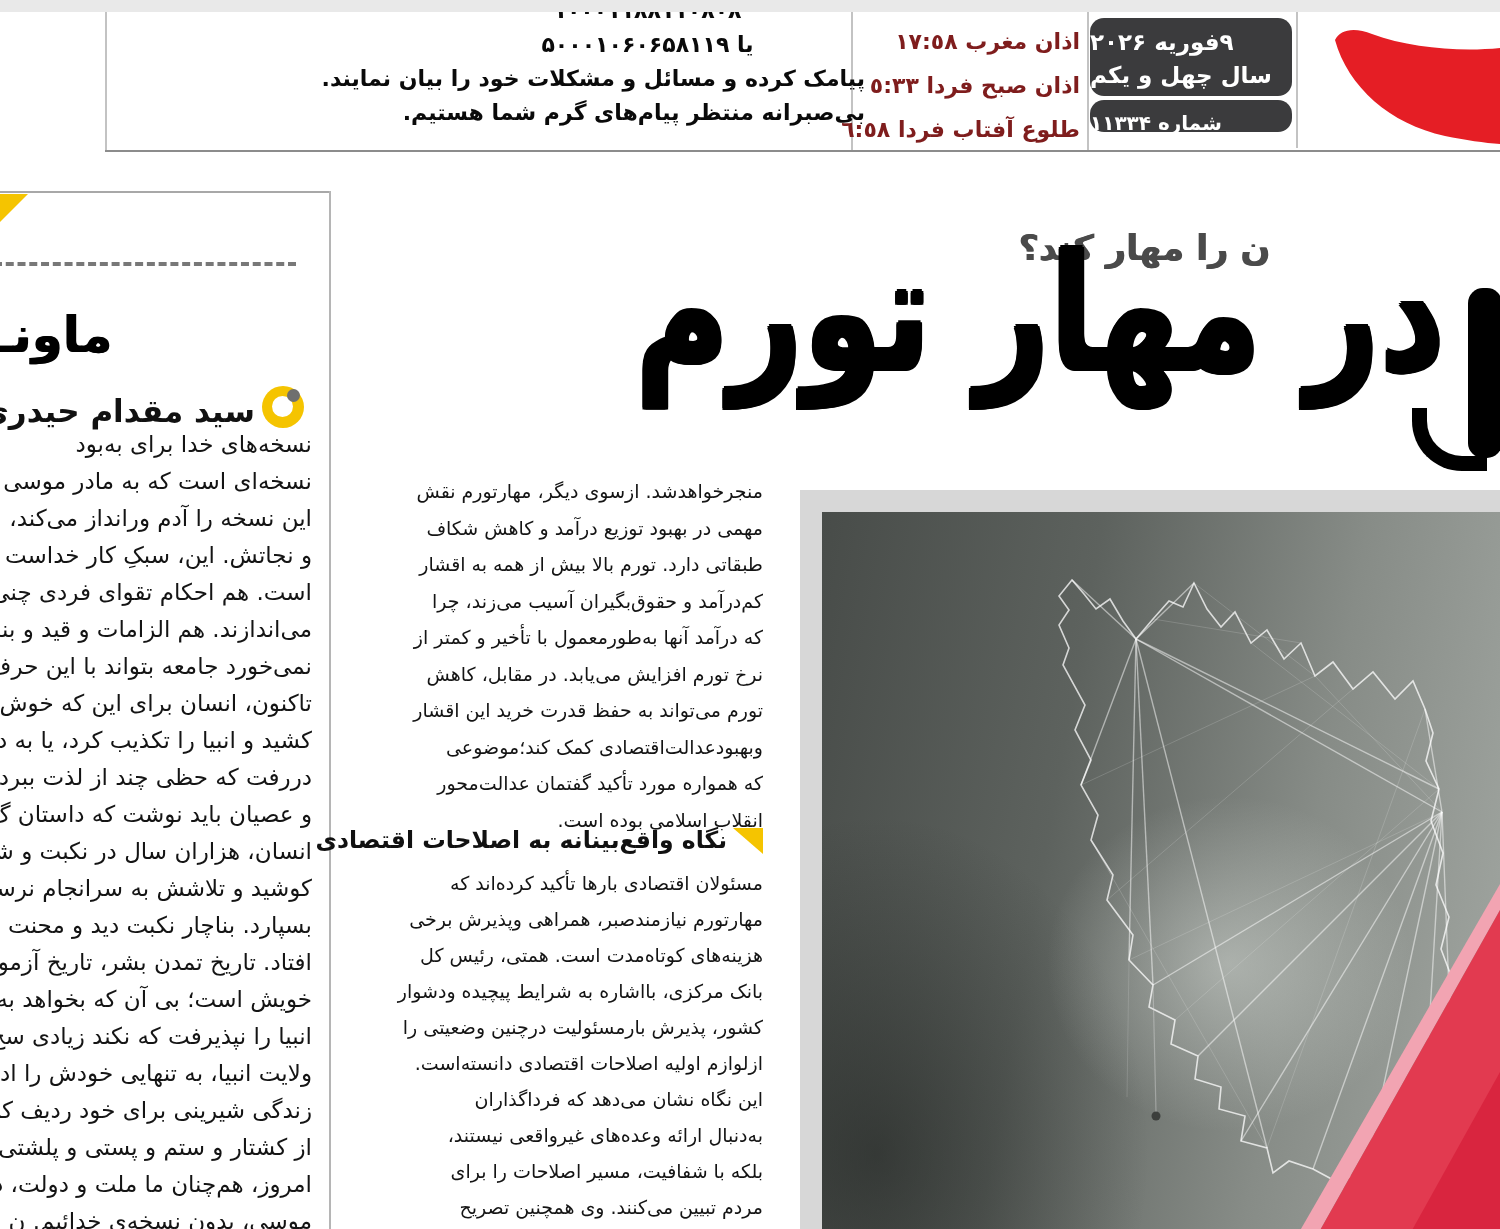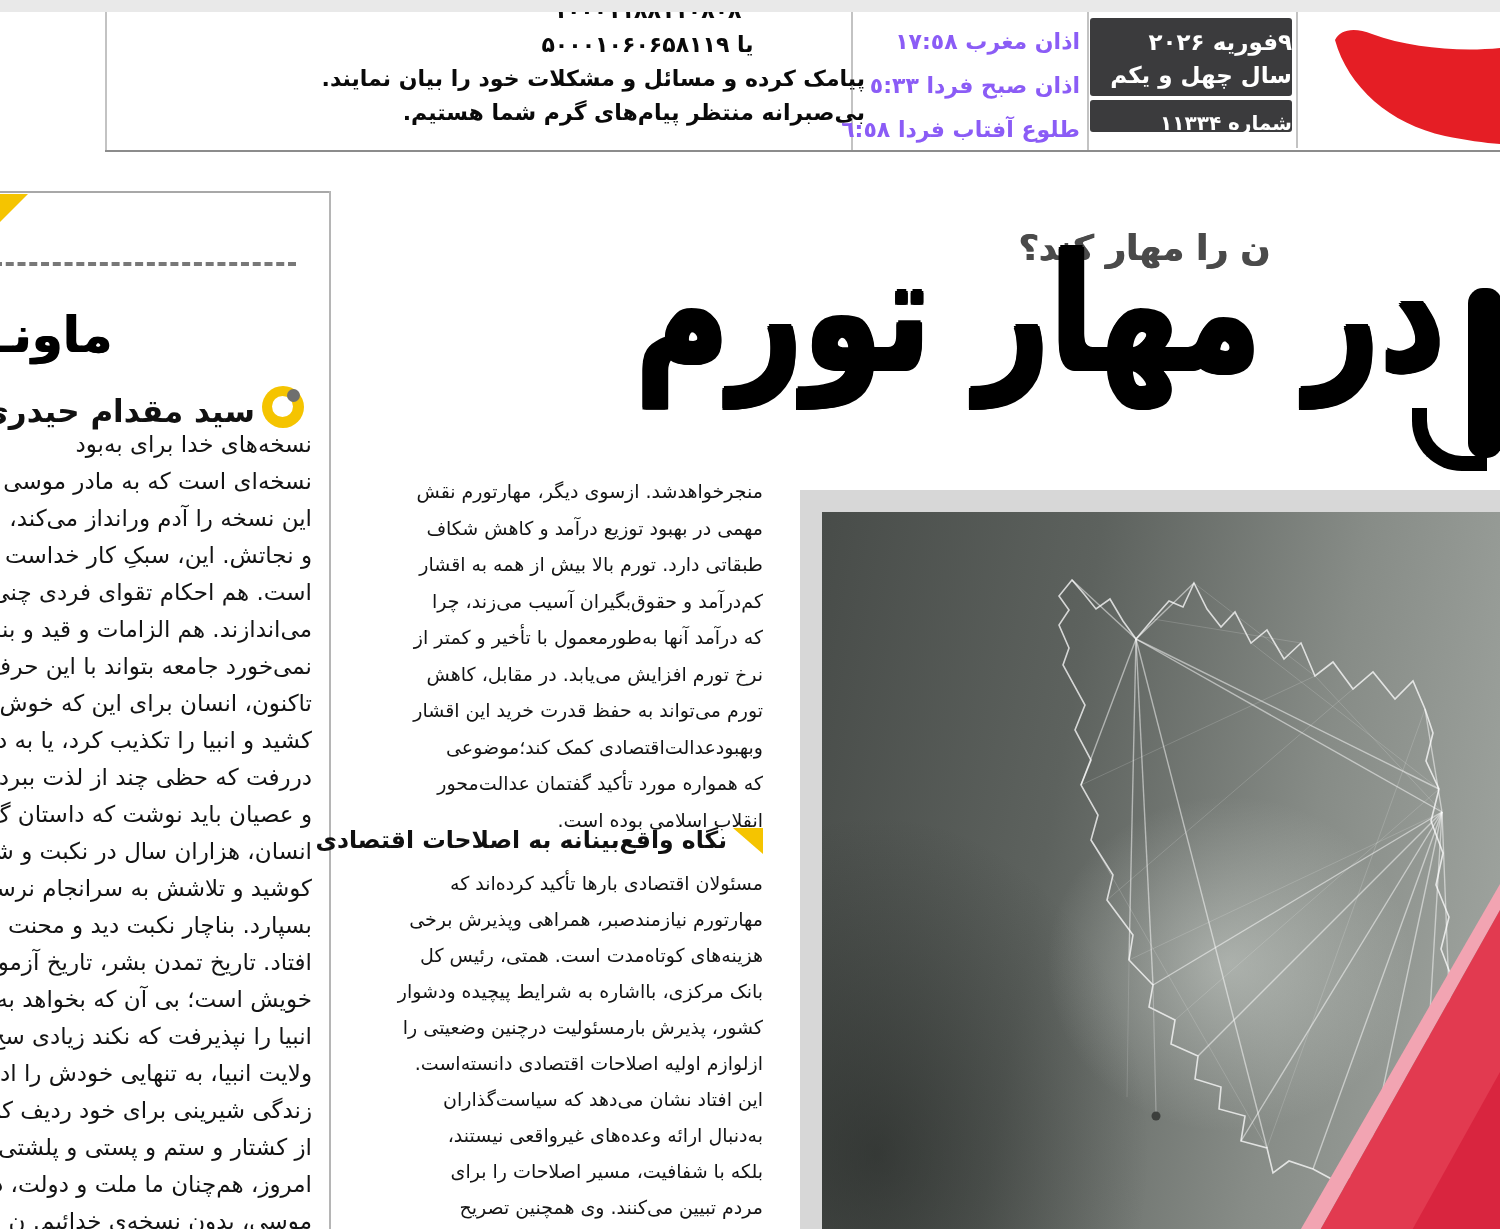--- a/index.html
+++ b/index.html
@@ -9,24 +9,24 @@
     font-family:"DejaVu Sans",sans-serif;color:#111;margin-top:12px;
   }
   .abs{position:absolute;}
   .vline{position:absolute;width:2px;background:#c3c3c3;}
   .hline{position:absolute;height:2px;background:#8c8c8c;}
 
   
   .contact{position:absolute;left:430px;top:-18px;width:435px;text-align:center;
     font-weight:bold;font-size:22px;line-height:34px;color:#0a0a0a;white-space:nowrap;}
   .prayers{position:absolute;left:858px;top:8px;width:222px;
-    font-weight:bold;font-size:22px;line-height:44px;color:#8b5cf6;}
+    font-weight:bold;font-size:22px;line-height:44px;color:#7f1d1d;}
   .prayer-line{white-space:nowrap;}
   .issue-box{position:absolute;left:1090px;width:202px;background:#3b3b3d;color:#fff;
-    font-weight:bold;text-align:right;border-radius:3px;}
+    font-weight:bold;text-align:left;border-radius:14px;}
   .issue-box1{top:6px;height:78px;padding-top:8px;box-sizing:border-box;font-size:23px;line-height:33px;}
   .issue-box2{top:88px;height:32px;font-size:20px;line-height:46px;}
 
   
   .lc-heading{position:absolute;right:1388px;top:294px;font-size:50px;font-weight:bold;
     white-space:nowrap;color:#000;text-shadow:1px 0 #000;}
   .auth-icon{position:absolute;left:262px;top:374px;width:42px;height:42px;border-radius:50%;background:#f5c400;}
   .auth-icon::before{content:'';position:absolute;left:10px;top:10px;width:21px;height:21px;border-radius:50%;background:#fff;}
   .auth-icon::after{content:'';position:absolute;right:4px;top:3px;width:13px;height:13px;border-radius:50%;background:#6f6f6f;}
   .lc-author{position:absolute;right:1245px;top:381px;font-size:31px;font-weight:bold;white-space:nowrap;}
@@ -161,21 +161,21 @@
     <span class="tri-marker"></span><span>نگاه واقع‌بینانه به اصلاحات اقتصادی</span>
   </div>
 
   <div class="article-col p2">
       <div class="a-line">مسئولان اقتصادی بارها تأکید کرده‌اند که</div>
       <div class="a-line">مهارتورم نیازمندصبر، همراهی وپذیرش برخی</div>
       <div class="a-line">هزینه‌های کوتاه‌مدت است. همتی، رئیس کل</div>
       <div class="a-line">بانک مرکزی، بااشاره به شرایط پیچیده ودشوار</div>
       <div class="a-line">کشور، پذیرش بارمسئولیت درچنین وضعیتی را</div>
       <div class="a-line">ازلوازم اولیه اصلاحات اقتصادی دانسته‌است.</div>
-      <div class="a-line">این افتاد نشان می‌دهد که سیاست‌گذاران</div>
+      <div class="a-line">این نگاه نشان می‌دهد که فردا‌گذاران</div>
       <div class="a-line">به‌دنبال ارائه وعده‌های غیرواقعی نیستند،</div>
       <div class="a-line">بلکه با شفافیت، مسیر اصلاحات را برای</div>
       <div class="a-line">مردم تبیین می‌کنند. وی همچنین تصریح</div>
       <div class="a-line">کرد است که با وجود دشواری‌هایی که</div>
     </div>
 
   <div class="photo-frame"></div>
   <div class="photo">
     <svg width="678" height="729" viewBox="0 0 678 729">
 

